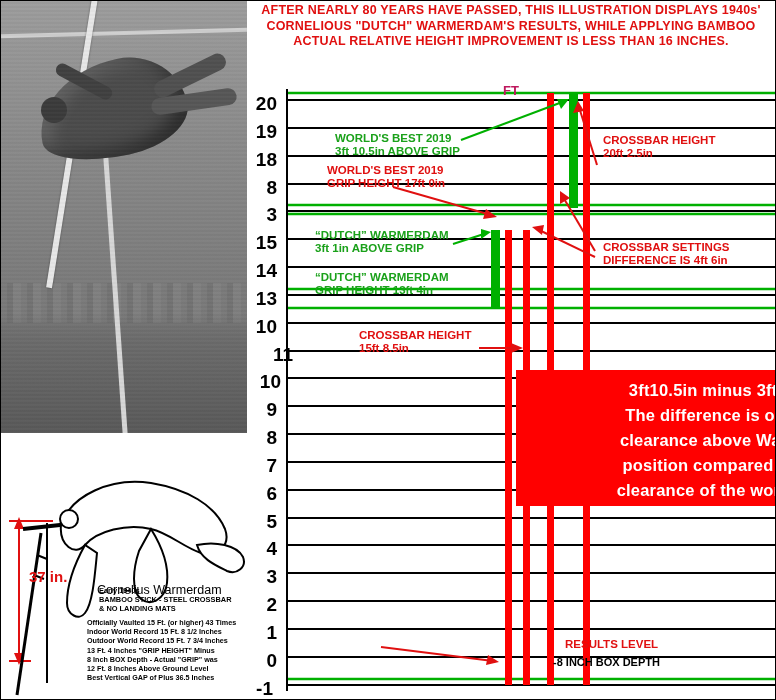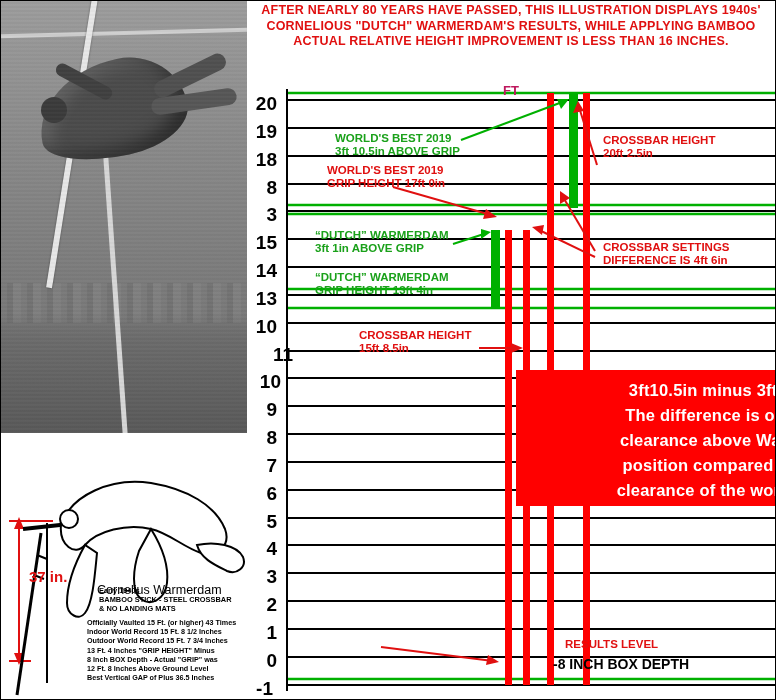--- a/index.html
+++ b/index.html
@@ -179,21 +179,21 @@
     color: #ffffff;
     font-weight: bold;
     font-size: 16.5px;
     line-height: 25px;
     text-align: center;
     padding-top: 6px;
     letter-spacing: .2px;
   }
   .box-depth {
     position:absolute; left: 306px; top: 655px;
-    color:#000; font-size: 14px; font-weight:bold;
+    color:#000; font-size: 11px; font-weight:bold;
   }
   .ground-lvl {
     position:absolute; left: 318px; top: 637px;
     color:#e01010; font-size: 11.5px; font-weight:bold;
   }
 </style>
 </head>
 <body>
 
 <div id="page">

